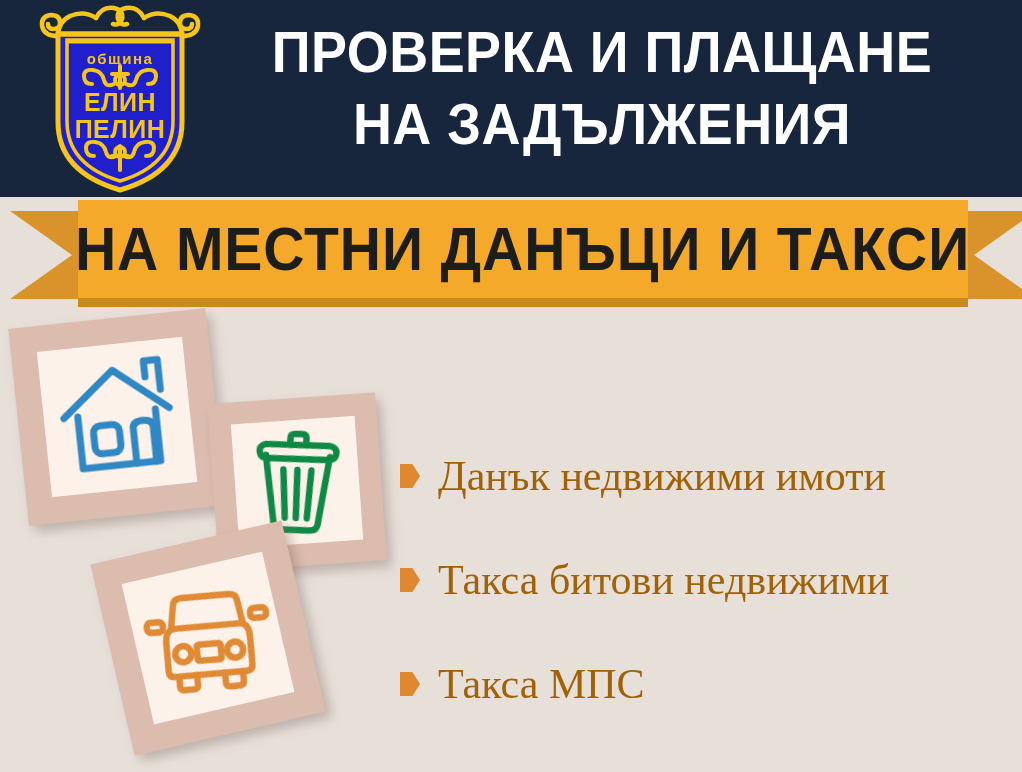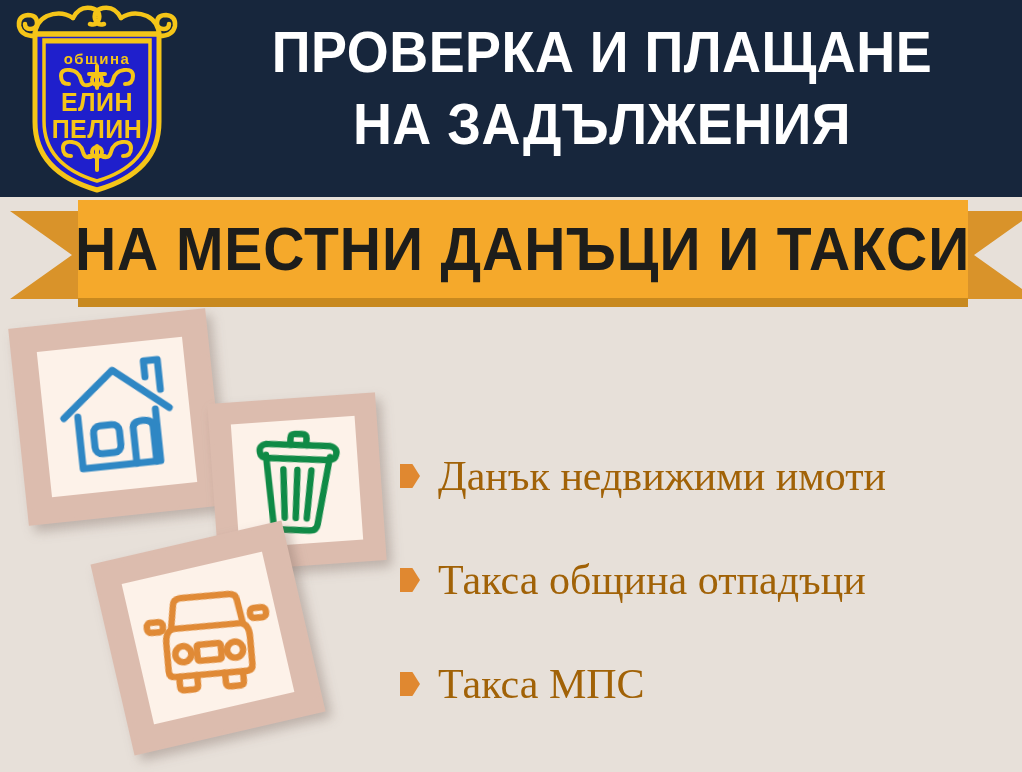--- a/index.html
+++ b/index.html
@@ -22,21 +22,21 @@
   .header {
     position: absolute;
     left: 0; top: 0;
     width: 1022px;
     height: 197px;
     background: #17263c;
     z-index: 5;
   }
   .crest {
     position: absolute;
-    left: 11px;
+    left: 34px;
     top: 4px;
     width: 172px;
     height: 190px;
   }
   .title-block {
     position: absolute;
     left: 196px;
     top: 16px;
     width: 812px;
     text-align: center;
@@ -352,21 +352,21 @@
     </svg>
   </div>
 
   <div class="bullets">
     <div class="bullet-row">
       <span class="bullet-arrow"></span>
       <span class="bullet-text">Данък недвижими имоти</span>
     </div>
     <div class="bullet-row">
       <span class="bullet-arrow"></span>
-      <span class="bullet-text">Такса община отпадъци</span>
+      <span class="bullet-text">Такса битови недвижими</span>
     </div>
     <div class="bullet-row">
       <span class="bullet-arrow"></span>
       <span class="bullet-text">Такса МПС</span>
     </div>
   </div>
 
 </div>
 
 </body></html>

